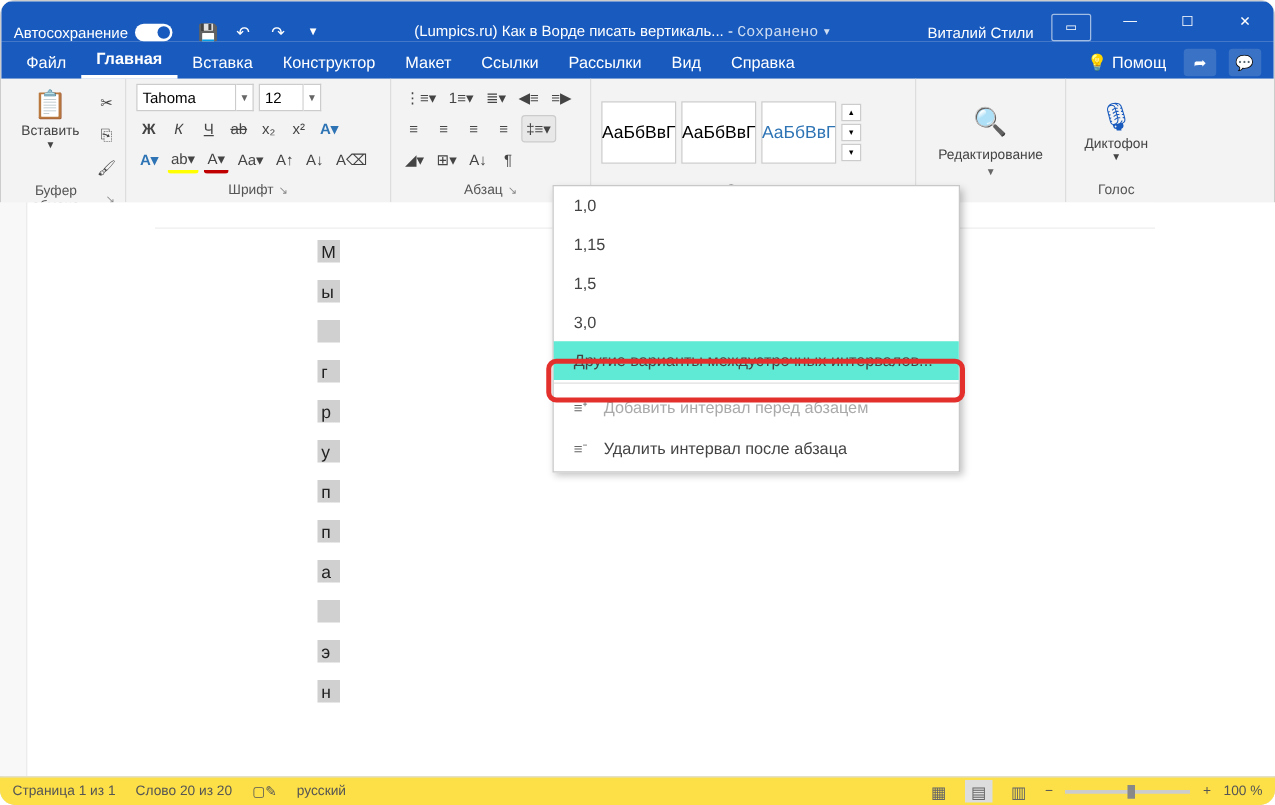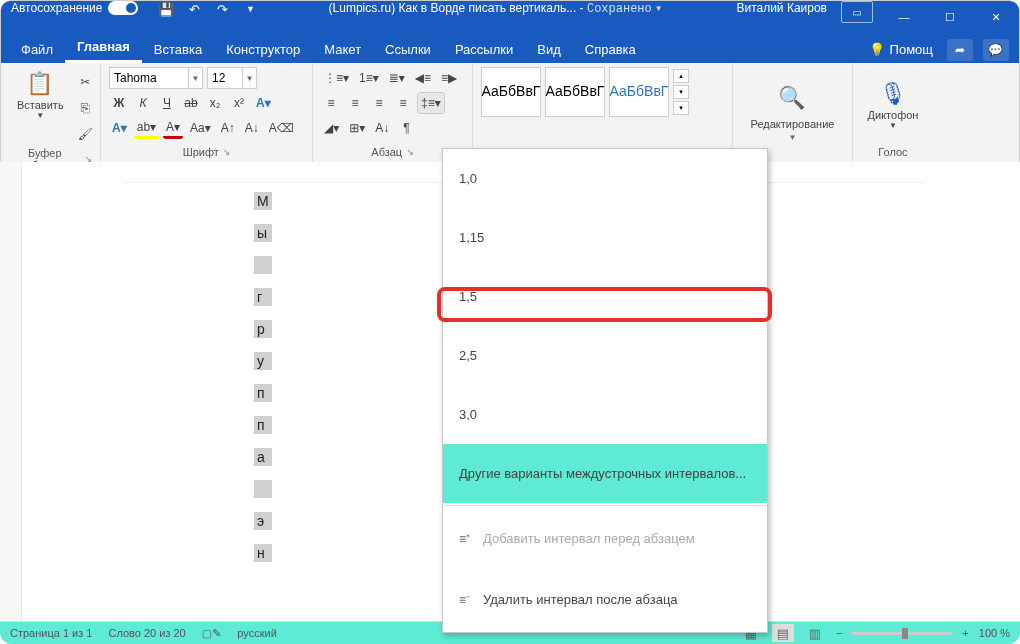--- a/index.html
+++ b/index.html
@@ -1,20 +1,20 @@
 <!DOCTYPE html>
 <html><head>
 <meta charset="utf-8">
 <style>
 * { box-sizing: border-box; margin: 0; padding: 0; font-family: 'Segoe UI', Tahoma, sans-serif; }
 body { background: #fff; width: 1020px; height: 644px; position: relative; overflow: hidden; border-radius: 12px; }
 .window-outer { border: 1px solid #ccc; border-radius: 10px; overflow: hidden; width: 100%; height: 100%; background: #fff; }
 
 
-.titlebar { background: #185ABD; height: 32px; display: flex; align-items: flex-start; color: #fff; font-size: 12px; }
+.titlebar { background: #185ABD; height: 32px; display: flex; align-items: flex-end; color: #fff; font-size: 12px; }
 .titlebar .autosave { display: flex; align-items: center; gap: 6px; padding: 0 10px; }
 .toggle { width: 30px; height: 14px; background: #fff; border-radius: 8px; position: relative; }
 .toggle::after { content: ''; position: absolute; right: 2px; top: 2px; width: 10px; height: 10px; background: #185ABD; border-radius: 50%; }
 .qat { display: flex; gap: 12px; align-items: center; padding: 0 10px; }
 .qat-icon { width: 16px; height: 16px; display: flex; align-items: center; justify-content: center; color: #fff; font-size: 13px; }
 .doc-title { flex: 1; text-align: center; font-size: 12px; white-space: nowrap; overflow: hidden; }
 .doc-saved { opacity: 0.8; font-family: Liberation Mono, monospace; }
 .user { padding: 0 14px; font-size: 12px; }
 .win-controls { display: flex; }
 .win-btn { width: 46px; height: 32px; display: flex; align-items: center; justify-content: center; color: #fff; font-size: 11px; }
@@ -54,28 +54,28 @@
 .workspace { position: absolute; top: 162px; left: 0; right: 0; bottom: 23px; background: #fff; display: flex; }
 .ruler-v { width: 22px; background: #f8f8f8; border-right: 1px solid #e8e8e8; }
 .doc-scroll { flex: 1; background: #fff; overflow: hidden; position: relative; }
 .page-edge { position: absolute; left: 102px; top: 0; width: 800px; bottom: 0; background: #fff; }
 .page-edge::before { content: ''; position: absolute; left: 0; right: 0; top: 20px; height: 1px; background: #eee; }
 .doc-text { position: absolute; left: 130px; top: 30px; }
 .doc-text span { display: block; background: #d0d0d0; color: #222; font-family: Tahoma, sans-serif; font-size: 14px; padding: 1px 3px; margin-bottom: 14px; width: 18px; text-align: left; }
 
 
 .ls-menu { position: absolute; left: 442px; top: 148px; width: 326px; background: #fff; border: 1px solid #c8c8c8; box-shadow: 2px 3px 6px rgba(0,0,0,0.25); z-index: 20; padding-bottom: 2px; }
-.ls-item { padding: 22px 16px; font-size: 13px; color: #444; display: flex; align-items: center; gap: 8px; }
+.ls-item { padding: 8px 16px; font-size: 13px; color: #444; display: flex; align-items: center; gap: 8px; }
 .ls-sep { height: 1px; background: #e0e0e0; margin: 2px 0; }
 .ls-item.disabled { color: #aaa; }
 .ls-item .micon { width: 16px; font-size: 12px; color: #666; }
 .highlight-box { position: absolute; left: 437px; top: 287px; width: 335px; height: 35px; border: 4px solid #E3302C; border-radius: 8px; z-index: 30; pointer-events: none; }
 
 
-.statusbar { position: absolute; bottom: 0; left: 0; right: 0; height: 23px; background: #5eead4; border-top: 1px solid #ddd; display: flex; align-items: center; font-size: 11px; color: #555; padding: 0 10px; gap: 16px; }
+.statusbar { position: absolute; bottom: 0; left: 0; right: 0; height: 23px; background: #fde047; border-top: 1px solid #ddd; display: flex; align-items: center; font-size: 11px; color: #555; padding: 0 10px; gap: 16px; }
 .statusbar .right { margin-left: auto; display: flex; gap: 10px; align-items: center; }
 .zoom-slider { width: 100px; height: 3px; background: #ccc; position: relative; }
 .zoom-slider::after { content: ''; position: absolute; left: 50%; top: -4px; width: 6px; height: 11px; background: #888; }
 .view-btn { width: 22px; height: 18px; display: flex; align-items: center; justify-content: center; font-size: 13px; color: #666; }
 .view-btn.active { background: #ddd; }
 
 
 .collapse-ribbon { position: absolute; right: 8px; top: 166px; font-size: 11px; color: #888; }
 </style>
 </head>
@@ -93,21 +93,21 @@
       <div class="qat-icon">↶</div>
       <div class="qat-icon">↷</div>
       <div class="qat-icon" style="font-size:9px">▼</div>
     </div>
     <div class="doc-title">
       <span>(Lumpics.ru) Как в Ворде писать вертикаль...</span>
       <span> - </span>
       <span class="doc-saved">Сохранено</span>
       <span class="doc-saved"> ▾</span>
     </div>
-    <div class="user">Виталий Каиров</div>
+    <div class="user">Виталий Стили</div>
     <div class="ribbon-display">▭</div>
     <div class="win-controls">
       <div class="win-btn">—</div>
       <div class="win-btn">☐</div>
       <div class="win-btn">✕</div>
     </div>
   </div>
 
   <div class="tabs">
     <div class="tab">Файл</div>
@@ -207,21 +207,21 @@
           <div class="rbtn">¶</div>
         </div>
       </div>
       <div class="group-label">
           <span>Абзац</span>
           <span class="dlg">↘</span>
         </div>
     </div>
 
     <div class="group" style="width:260px">
-      <div class="group-content" style="">
+      <div class="group-content" style="justify-content:center">
         <div class="styles-gallery">
           <div class="style-tile">
             <div class="preview">АаБбВвГ</div>
           </div>
           <div class="style-tile">
             <div class="preview">АаБбВвГ</div>
           </div>
           <div class="style-tile accent">
             <div class="preview">АаБбВвГ</div>
           </div>
@@ -282,21 +282,20 @@
             <span>н</span>
           </div>
       </div>
     </div>
   </div>
 
   <div class="ls-menu">
     <div class="ls-item">1,0</div>
     <div class="ls-item">1,15</div>
     <div class="ls-item">1,5</div>
-    <div class="ls-item">2,5</div>
     <div class="ls-item">3,0</div>
     <div class="ls-item" style="background:#5eead4">Другие варианты междустрочных интервалов...</div>
     <div class="ls-sep"></div>
     <div class="ls-item disabled">
       <span class="micon">≡⁺</span>
       <span>Добавить интервал перед абзацем</span>
     </div>
     <div class="ls-item">
       <span class="micon">≡⁻</span>
       <span>Удалить интервал после абзаца</span>

